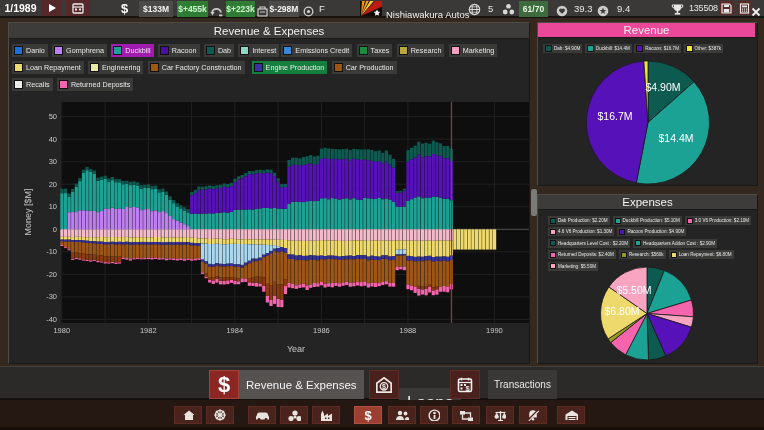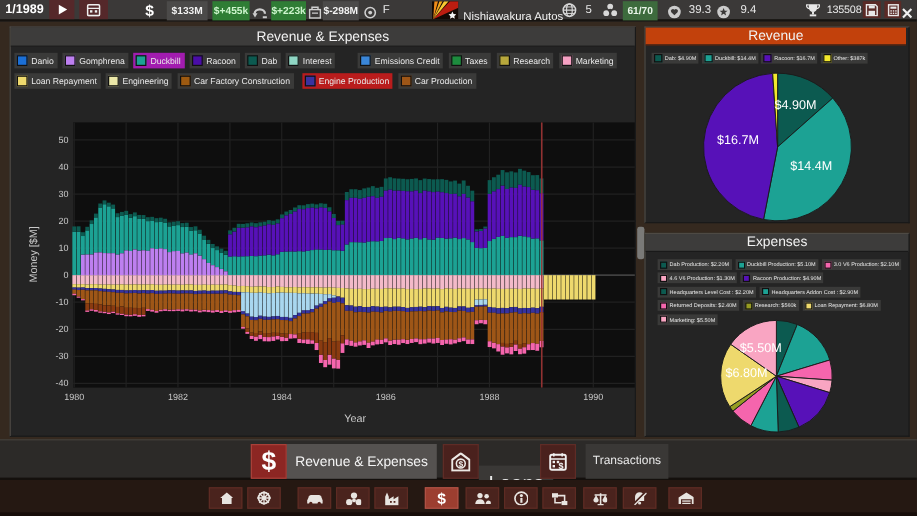--- a/index.html
+++ b/index.html
@@ -1129,49 +1129,53 @@
         <text x="22.0" y="189.0" text-anchor="middle" font-size="9" transform="rotate(-90 22.0 189.0)">Money [$M]</text>
       </g>
     </svg>
   <div style="position:absolute;left:3px;top:21px">
       <div style="margin-bottom:4px;display:flex">
         <span style="display:inline-flex;align-items:center;background:#3a3a39;padding:2px 3px 2px 2px;margin-right:4.3px;font-size:7.2px;color:#e9e9e9;white-space:nowrap"><span style="width:9px;height:9px;background:#1b6fd6;border:1px solid #111;margin-right:3px;flex:none"></span>Danio</span>
         <span style="display:inline-flex;align-items:center;background:#3a3a39;padding:2px 3px 2px 2px;margin-right:4.3px;font-size:7.2px;color:#e9e9e9;white-space:nowrap"><span style="width:9px;height:9px;background:#bd7ff0;border:1px solid #111;margin-right:3px;flex:none"></span>Gomphrena</span>
         <span style="display:inline-flex;align-items:center;background:#a21caf;padding:2px 3px 2px 2px;margin-right:4.3px;font-size:7.2px;color:#e9e9e9;white-space:nowrap"><span style="width:9px;height:9px;background:#1ca294;border:1px solid #111;margin-right:3px;flex:none"></span>Duckbill</span>
         <span style="display:inline-flex;align-items:center;background:#3a3a39;padding:2px 3px 2px 2px;margin-right:4.3px;font-size:7.2px;color:#e9e9e9;white-space:nowrap"><span style="width:9px;height:9px;background:#4a0da8;border:1px solid #111;margin-right:3px;flex:none"></span>Racoon</span>
         <span style="display:inline-flex;align-items:center;background:#3a3a39;padding:2px 3px 2px 2px;margin-right:4.3px;font-size:7.2px;color:#e9e9e9;white-space:nowrap"><span style="width:9px;height:9px;background:#0c5a50;border:1px solid #111;margin-right:3px;flex:none"></span>Dab</span>
-        <span style="display:inline-flex;align-items:center;background:#3a3a39;padding:2px 3px 2px 2px;margin-right:19px;font-size:7.2px;color:#e9e9e9;white-space:nowrap"><span style="width:9px;height:9px;background:#8fd6c4;border:1px solid #111;margin-right:3px;flex:none"></span>Interest</span>
+        <span style="display:inline-flex;align-items:center;background:#3a3a39;padding:2px 3px 2px 2px;margin-right:2px;font-size:7.2px;color:#e9e9e9;white-space:nowrap"><span style="width:9px;height:9px;background:#8fd6c4;border:1px solid #111;margin-right:3px;flex:none"></span>Interest</span>
         <span style="display:inline-flex;align-items:center;background:#3a3a39;padding:2px 3px 2px 2px;margin-right:4.3px;font-size:7.2px;color:#e9e9e9;white-space:nowrap"><span style="width:9px;height:9px;background:#3a86d8;border:1px solid #111;margin-right:3px;flex:none"></span>Emissions Credit</span>
         <span style="display:inline-flex;align-items:center;background:#3a3a39;padding:2px 3px 2px 2px;margin-right:4.3px;font-size:7.2px;color:#e9e9e9;white-space:nowrap"><span style="width:9px;height:9px;background:#1d8c3e;border:1px solid #111;margin-right:3px;flex:none"></span>Taxes</span>
         <span style="display:inline-flex;align-items:center;background:#3a3a39;padding:2px 3px 2px 2px;margin-right:4.3px;font-size:7.2px;color:#e9e9e9;white-space:nowrap"><span style="width:9px;height:9px;background:#b8a83c;border:1px solid #111;margin-right:3px;flex:none"></span>Research</span>
         <span style="display:inline-flex;align-items:center;background:#3a3a39;padding:2px 3px 2px 2px;margin-right:4.3px;font-size:7.2px;color:#e9e9e9;white-space:nowrap"><span style="width:9px;height:9px;background:#f5a0c2;border:1px solid #111;margin-right:3px;flex:none"></span>Marketing</span>
       </div>
       <div style="margin-bottom:4px;display:flex">
         <span style="display:inline-flex;align-items:center;background:#3a3a39;padding:2px 3px 2px 2px;margin-right:4.3px;font-size:7.2px;color:#e9e9e9;white-space:nowrap"><span style="width:9px;height:9px;background:#eed96d;border:1px solid #111;margin-right:3px;flex:none"></span>Loan Repayment</span>
         <span style="display:inline-flex;align-items:center;background:#3a3a39;padding:2px 3px 2px 2px;margin-right:4.3px;font-size:7.2px;color:#e9e9e9;white-space:nowrap"><span style="width:9px;height:9px;background:#ece8a8;border:1px solid #111;margin-right:3px;flex:none"></span>Engineering</span>
         <span style="display:inline-flex;align-items:center;background:#3a3a39;padding:2px 3px 2px 2px;margin-right:7px;font-size:7.2px;color:#e9e9e9;white-space:nowrap"><span style="width:9px;height:9px;background:#9e5a10;border:1px solid #111;margin-right:3px;flex:none"></span>Car Factory Construction</span>
-        <span style="display:inline-flex;align-items:center;background:#b91c1c;padding:2px 3px 2px 2px;margin-right:4.3px;font-size:7.2px;color:#e9e9e9;white-space:nowrap"><span style="width:9px;height:9px;background:#3a32a0;border:1px solid #111;margin-right:3px;flex:none"></span>Engine Production</span>
+        <span style="display:inline-flex;align-items:center;background:#15803d;padding:2px 3px 2px 2px;margin-right:4.3px;font-size:7.2px;color:#e9e9e9;white-space:nowrap"><span style="width:9px;height:9px;background:#3a32a0;border:1px solid #111;margin-right:3px;flex:none"></span>Engine Production</span>
         <span style="display:inline-flex;align-items:flex-end;background:#3a3a39;padding:2px 3px 2px 2px;margin-right:4.3px;font-size:7.2px;color:#e9e9e9;white-space:nowrap"><span style="width:9px;height:9px;background:#9e5617;border:1px solid #111;margin-right:3px;flex:none"></span>Car Production</span>
+      </div>
+      <div style="margin-bottom:4px;display:flex">
+        <span style="display:inline-flex;align-items:center;background:#3a3a39;padding:2px 3px 2px 2px;margin-right:4.3px;font-size:7.2px;color:#e9e9e9;white-space:nowrap"><span style="width:9px;height:9px;background:#ececec;border:1px solid #111;margin-right:3px;flex:none"></span>Recalls</span>
+        <span style="display:inline-flex;align-items:center;background:#3a3a39;padding:2px 3px 2px 2px;margin-right:4.3px;font-size:7.2px;color:#e9e9e9;white-space:nowrap"><span style="width:9px;height:9px;background:#f565ad;border:1px solid #111;margin-right:3px;flex:none"></span>Returned Deposits</span>
       </div>
     </div>
 </div>
 
 <div class="abs" style="left:531px;top:189px;width:6px;height:27px;background:#7a7a78;border-radius:2px"></div>
 
 <div class="abs" style="left:537px;top:22px;width:221px;height:164px;background:#242424;border:1px solid #4e4a44;border-bottom-color:#191919;border-right-color:#191919">
   <svg width="219" height="162" viewBox="0 0 219 162" style="position:absolute;left:0;top:0">
       <path d="M110,99.5 L110.0,38.0 A61.5,61.5 0 0 1 156.0,58.7 Z" fill="#0c5a50" stroke="#1b1b1b" stroke-width="0.8"></path>
       <path d="M110,99.5 L156.0,58.7 A61.5,61.5 0 0 1 98.3,159.9 Z" fill="#1ca294" stroke="#1b1b1b" stroke-width="0.8"></path>
       <path d="M110,99.5 L98.3,159.9 A61.5,61.5 0 0 1 105.9,38.1 Z" fill="#5711b8" stroke="#1b1b1b" stroke-width="0.8"></path>
       <path d="M110,99.5 L105.9,38.1 A61.5,61.5 0 0 1 110.0,38.0 Z" fill="#f3e82c" stroke="#1b1b1b" stroke-width="0.8"></path>
       <text x="125" y="68" fill="#fff" font-size="10.5" font-family="Liberation Sans, sans-serif" text-anchor="middle">$4.90M</text>
       <text x="138" y="119" fill="#fff" font-size="10.5" font-family="Liberation Sans, sans-serif" text-anchor="middle">$14.4M</text>
       <text x="77" y="97" fill="#fff" font-size="10.5" font-family="Liberation Sans, sans-serif" text-anchor="middle">$16.7M</text>
     </svg>
-  <div style="position:absolute;left:0;top:0;width:217px;height:15px;background:#c2410c;display:flex;align-items:center;justify-content:center;color:#f2f2f2;font-size:11.5px;border-bottom:1px solid #191919">Revenue</div>
+  <div style="position:absolute;left:0;top:0;width:217px;height:15px;background:#ec4899;display:flex;align-items:center;justify-content:center;color:#f2f2f2;font-size:11.5px;border-bottom:1px solid #191919">Revenue</div>
   <div style="position:absolute;left:0;top:21px;width:219px">
       <div style="display:flex;justify-content:flex-start;padding-left:5px">
         <span style="display:inline-flex;align-items:center;background:#3a3a39;padding:1px 2px;margin-right:2.5px;font-size:4.6px;color:#e9e9e9;white-space:nowrap"><span style="width:7px;height:7px;background:#0c5a50;border:1px solid #111;margin-right:2px;flex:none"></span>Dab: $4.90M</span>
         <span style="display:inline-flex;align-items:center;background:#3a3a39;padding:1px 2px;margin-right:2.5px;font-size:4.6px;color:#e9e9e9;white-space:nowrap"><span style="width:7px;height:7px;background:#1ca294;border:1px solid #111;margin-right:2px;flex:none"></span>Duckbill: $14.4M</span>
         <span style="display:inline-flex;align-items:center;background:#3a3a39;padding:1px 2px;margin-right:2.5px;font-size:4.6px;color:#e9e9e9;white-space:nowrap"><span style="width:7px;height:7px;background:#5711b8;border:1px solid #111;margin-right:2px;flex:none"></span>Racoon: $16.7M</span>
         <span style="display:inline-flex;align-items:center;background:#3a3a39;padding:1px 2px;margin-right:2.5px;font-size:4.6px;color:#e9e9e9;white-space:nowrap"><span style="width:7px;height:7px;background:#f3e82c;border:1px solid #111;margin-right:2px;flex:none"></span>Other: $387k</span>
       </div>
     </div>
 </div>
 

